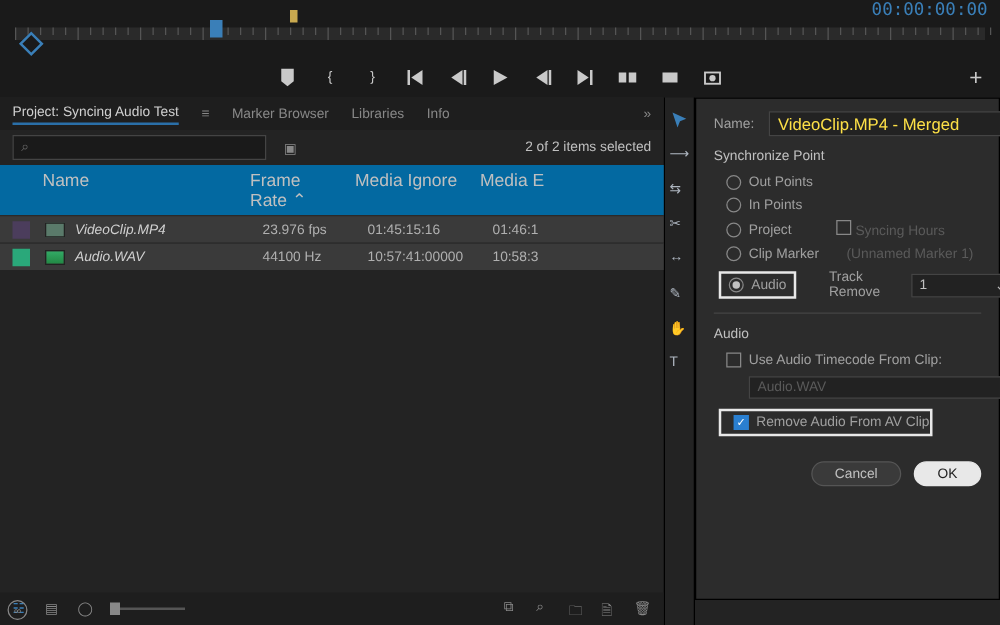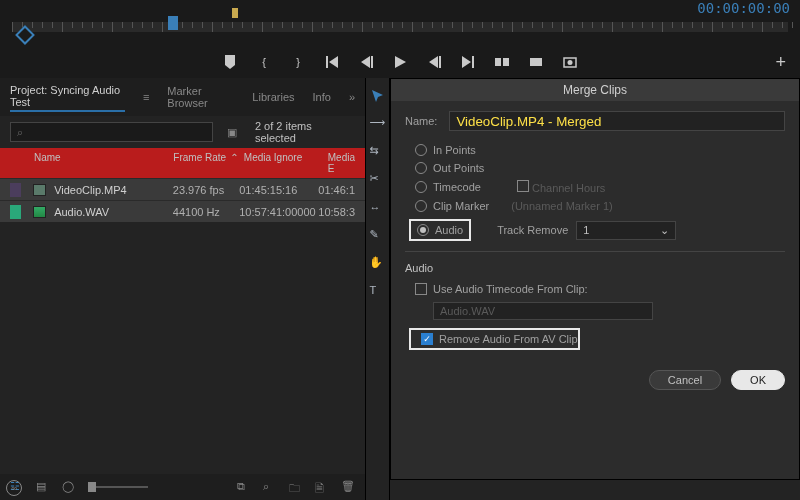--- a/index.html
+++ b/index.html
@@ -11,46 +11,46 @@
   .marker-blue { position:absolute; top:-6px; width:10px; height:14px; background:#3a7fb8; }
   .marker-amber { position:absolute; top:-14px; width:6px; height:10px; background:#c9a94f; }
   .playhead { position:absolute; top:6px; width:14px; height:14px; border:2px solid #3a7fb8; transform:rotate(45deg); background:#1a1a1a; left:6px; }
 
   .transport { position:absolute; top:48px; left:0; right:0; height:28px; display:flex; justify-content:center; align-items:center; gap:18px; }
   .t-btn { width:16px; height:16px; display:flex; align-items:center; justify-content:center; color:#c9c9c9; cursor:pointer; }
   .t-btn svg { fill:#c9c9c9; }
   .add-btn { position:absolute; right:14px; color:#c9c9c9; font-size:18px; cursor:pointer; }
 
   .main { position:absolute; top:78px; left:0; right:0; bottom:0; display:flex; }
-  .panel-left { width:366px; background:#232323; border-right:1px solid #000; display:flex; flex-direction:column; }
+  .panel-left { width:532px; background:#232323; border-right:1px solid #000; display:flex; flex-direction:column; }
   .tabs { display:flex; align-items:center; padding:4px 10px; gap:18px; background:#1e1e1e; }
   .tab { color:#888; cursor:pointer; padding:2px 0; }
   .tab.active { color:#d0d0d0; border-bottom:2px solid #2a6fa8; }
   .tab-menu { color:#888; }
   .chev { margin-left:auto; color:#888; }
 
   .proj-path { display:flex; align-items:center; gap:6px; padding:6px 10px; color:#c0c0c0; }
   .search-row { display:flex; align-items:center; gap:14px; padding:4px 10px; }
   .search-box { flex:0 0 170px; display:flex; align-items:center; border:1px solid #444; background:#1a1a1a; padding:2px 6px; height:20px; }
   .sel-text { margin-left:auto; color:#c0c0c0; }
 
-  .col-headers { display:flex; padding:4px 10px; background:#b91c1c; font-size:10px; color:#c0c0c0; }
+  .col-headers { display:flex; padding:4px 10px; background:#0369a1; font-size:14px; color:#c0c0c0; }
   .col-name { width:190px; padding-left:24px; }
   .col-fr { width:84px; }
   .col-ms { width:100px; }
   .col-me { flex:1; }
   .sort-arrow { margin-left:4px; }
 
   .row { display:flex; align-items:center; padding:3px 10px; height:22px; background:#3a3a3a; border-top:1px solid #2a2a2a; }
   .swatch { width:14px; height:14px; margin-right:12px; }
   .swatch.purple { background:#4b3d5c; }
   .swatch.teal { background:#2aa87a; }
   .thumb { width:16px; height:12px; background:#5a7a6a; margin-right:8px; border:1px solid #222; }
   .thumb.audio { background:linear-gradient(#3a6,#284); }
-  .cell-name { width:150px; color:#d0d0d0; }
+  .cell-name { width:150px; color:#d0d0d0;font-style:italic; }
   .cell-fr { width:84px; color:#b0b0b0; }
   .cell-ms { width:100px; color:#b0b0b0; }
   .cell-me { flex:1; color:#b0b0b0; }
 
   .bottom-bar { margin-top:auto; display:flex; align-items:center; gap:12px; padding:6px 10px; background:#1e1e1e; }
   .bb-icon { width:14px; height:14px; color:#888; cursor:pointer; }
   .bb-right { margin-left:auto; display:flex; gap:12px; }
 
   .tool-col { width:24px; background:#232323; display:flex; flex-direction:column; align-items:center; gap:12px; padding-top:10px; border-right:1px solid #000; }
   .tool { width:16px; height:16px; color:#aeb6c0; cursor:pointer; }
@@ -294,40 +294,38 @@
     <span class="tool">⇆</span>
     <span class="tool">✂</span>
     <span class="tool">↔</span>
     <span class="tool">✎</span>
     <span class="tool">✋</span>
     <span class="tool">T</span>
   </div>
 
   <div class="dialog-overlay">
     <div class="dialog">
-      <div class="dlg-title-bar">
-        <span>Merge Clips</span>
-      </div>
       <div class="dlg-body">
         <div class="form-row">
           <span>Name:</span>
           <input class="name-input" value="VideoClip.MP4 - Merged" style="">
         </div>
+        <div class="fieldset-label">Synchronize Point</div>
+        <div class="radio-row">
+            <span class="radio"></span>
+            <span>Out Points</span>
+          </div>
         <div class="radio-row">
             <span class="radio"></span>
             <span>In Points</span>
           </div>
         <div class="radio-row">
-            <span class="radio"></span>
-            <span>Out Points</span>
-          </div>
-        <div class="radio-row">
           <span class="radio"></span>
-          <span>Timecode</span>
-          <span style="margin-left:30px" class="disabled"><span class="checkbox"></span> <span>Channel Hours</span></span>
+          <span>Project</span>
+          <span style="margin-left:30px" class="disabled"><span class="checkbox"></span> <span>Syncing Hours</span></span>
         </div>
         <div class="radio-row">
           <span class="radio"></span>
           <span>Clip Marker</span>
           <span style="margin-left:16px" class="disabled">(Unnamed Marker 1)</span>
         </div>
         <div style="display:flex;align-items:center;gap:14px;margin-top:4px">
           <span class="highlight radio-row" style="margin-left:4px">
             <span class="radio sel"></span>
             <span>Audio</span>

